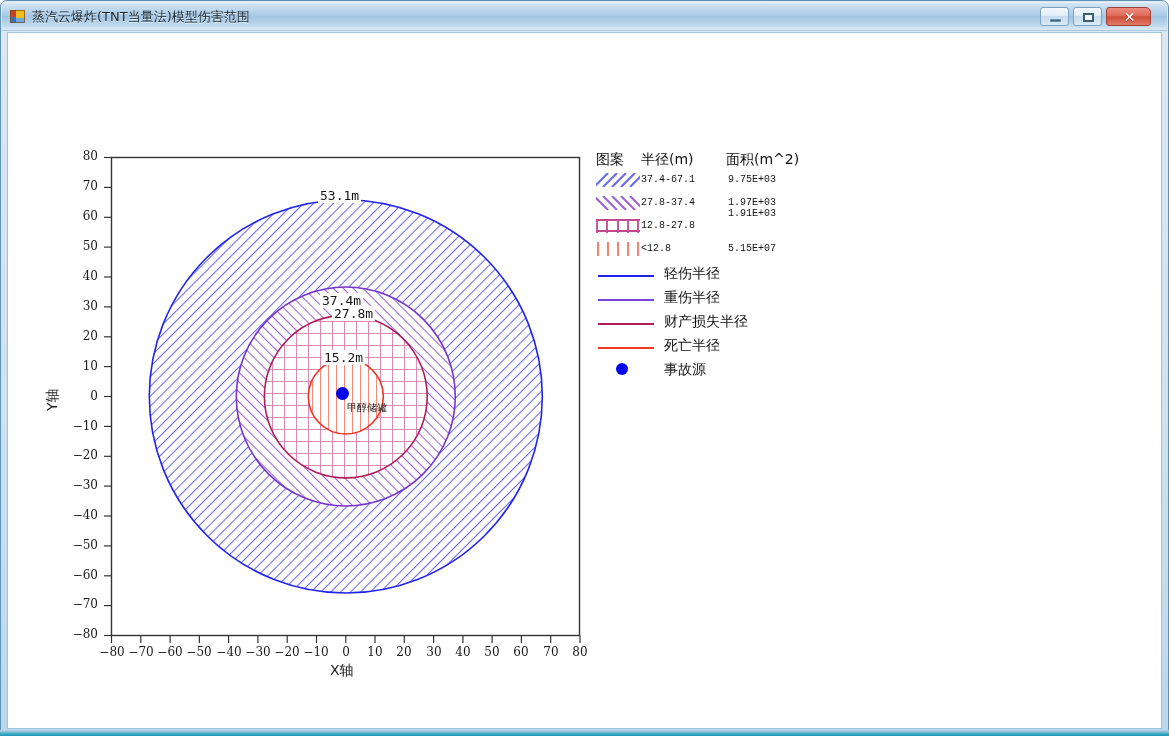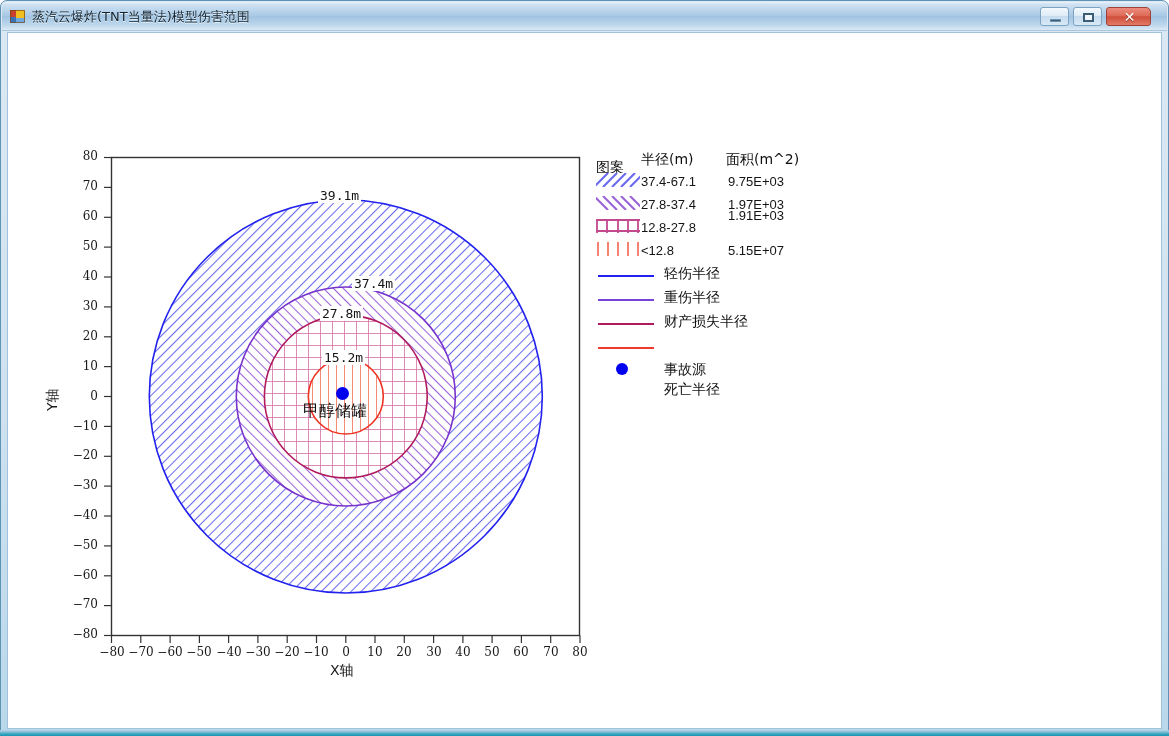--- a/index.html
+++ b/index.html
@@ -154,22 +154,22 @@
   }
   .lg-head {
     position: absolute;
     font-family: "DejaVu Sans", sans-serif;
     font-size: 14px;
     color: #101010;
     white-space: nowrap;
   }
   .lg-cell {
     position: absolute;
-    font-family: Liberation Sans, sans-serif;
-    font-size: 13px;
+    font-family: Liberation Mono, monospace;
+    font-size: 10px;
     color: #141414;
     white-space: nowrap;
     letter-spacing: 0px;
   }
   .lg-cn {
     position: absolute;
     font-family: "DejaVu Sans", sans-serif;
     font-size: 14px;
     color: #101010;
     white-space: nowrap;
@@ -197,23 +197,24 @@
     font-family: "DejaVu Sans Mono", monospace;
     font-size: 13px;
     color: #151515;
     white-space: nowrap;
     background: #ffffff;
     padding: 0 2px;
   }
   #center-label {
     position: absolute;
     font-family: "DejaVu Sans", sans-serif;
-    font-size: 16px;
+    font-size: 10px;
     color: #101010;
     white-space: nowrap;
+    margin-left: 44px;
   }
   #center-dot {
     position: absolute;
     width: 13px; height: 13px;
     border-radius: 50%;
     background: #0000ee;
   }
 </style>
 </head>
 <body>
@@ -351,31 +352,31 @@
       <div class="tick-text xtick" style="left:410px;top:612px;width:32px;">30</div>
       <div class="tick-text xtick" style="left:439px;top:612px;width:32px;">40</div>
       <div class="tick-text xtick" style="left:468px;top:612px;width:32px;">50</div>
       <div class="tick-text xtick" style="left:497px;top:612px;width:32px;">60</div>
       <div class="tick-text xtick" style="left:527px;top:612px;width:32px;">70</div>
       <div class="tick-text xtick" style="left:556px;top:612px;width:32px;">80</div>
 
       <div class="axname" id="yaxis-name" style="left:36px;top:378px;">Y轴</div>
       <div class="axname" style="left:322px;top:629px;">X轴</div>
 
-      <div class="plot-label" style="left:310px;top:155px;">39.1m</div>
-      <div class="plot-label" style="left:312px;top:243px;margin-left:32px;">37.4m</div>
-      <div class="plot-label" style="left:312px;top:273px;">27.8m</div>
+      <div class="plot-label" style="left:310px;top:155px;">53.1m</div>
+      <div class="plot-label" style="left:312px;top:260px;">37.4m</div>
+      <div class="plot-label" style="left:324px;top:273px;">27.8m</div>
       <div class="plot-label" style="left:314px;top:317px;">15.2m</div>
 
       <div id="center-dot" style="left:328px;top:354px;"></div>
       <div id="center-label" style="left:295px;top:368px;">甲醇储罐</div>
 
       <div id="legend">
 
-        <div class="lg-head" style="left:0px;top:8px;">图案</div>
+        <div class="lg-head" style="left:0px;top:0px;">图案</div>
         <div class="lg-head" style="left:45px;top:0px;">半径(m)</div>
         <div class="lg-head" style="left:130px;top:0px;">面积(m^2)</div>
 
         <svg class="lg-swatch" style="left:0px;top:22px;" viewBox="0 0 44 14">
           <rect width="44" height="14" fill="#ffffff"></rect>
           <g stroke="#6a6aee" stroke-width="2.1">
             <line x1="-2" y1="14" x2="12" y2="0"></line>
               <line x1="7" y1="14" x2="21" y2="0"></line>
             <line x1="16" y1="14" x2="30" y2="0"></line>
               <line x1="25" y1="14" x2="39" y2="0"></line>
@@ -429,21 +430,21 @@
         <div class="lg-line" style="left:2px;top:124px;border-top-color:#2222ee;"></div>
         <div class="lg-cn" style="left:68px;top:114px;">轻伤半径</div>
 
         <div class="lg-line" style="left:2px;top:148px;border-top-color:#7744d8;"></div>
         <div class="lg-cn" style="left:68px;top:138px;">重伤半径</div>
 
         <div class="lg-line" style="left:2px;top:172px;border-top-color:#b01a5e;"></div>
         <div class="lg-cn" style="left:68px;top:162px;text-align:right;">财产损失半径</div>
 
         <div class="lg-line" style="left:2px;top:196px;border-top-color:#ee3b2b;"></div>
-        <div class="lg-cn" style="left:68px;top:186px;margin-top:44px;">死亡半径</div>
+        <div class="lg-cn" style="left:68px;top:186px;">死亡半径</div>
 
         <div class="lg-dot" style="left:20px;top:212px;"></div>
         <div class="lg-cn" style="left:68px;top:210px;">事故源</div>
       </div>
 
     </div>
   </div>
 </div>
 
 <div id="bottom-strip"></div>

